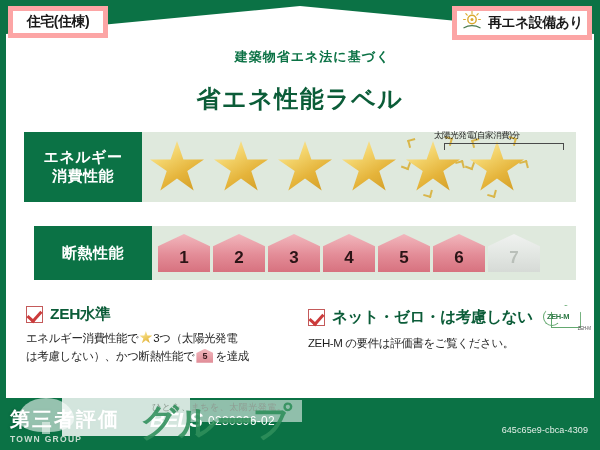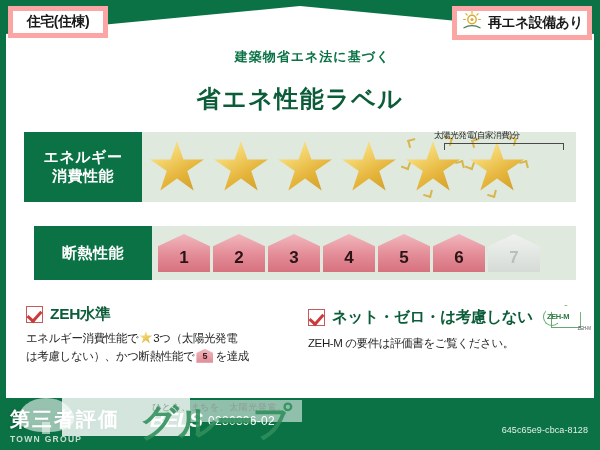--- a/index.html
+++ b/index.html
@@ -442,21 +442,21 @@
         <span class="sub">ZEH-M</span>
       </span>
     </div>
     <div class="zeh-desc">ZEH-M の要件は評価書をご覧ください。</div>
   </div>
 
   <div id="footer">
     <div id="third-party">第三者評価</div>
     <div id="bels-logo">BELS</div>
     <div id="bels-number">0280396-02</div>
-    <div id="eval-id">645c65e9-cbca-8128</div>
+    <div id="eval-id">645c65e9-cbca-4309</div>
   </div>
 
   <div id="wm-townlogo">
     <span class="tree"></span>
     <span class="trunk"></span>
     <span class="tg">TOWN GROUP</span>
   </div>
   <div id="wm-white-strip"></div>
   <div id="wm-white-strip2"></div>
   <div id="wm-slogan">ひとを、まちを、太陽光発電。</div>

